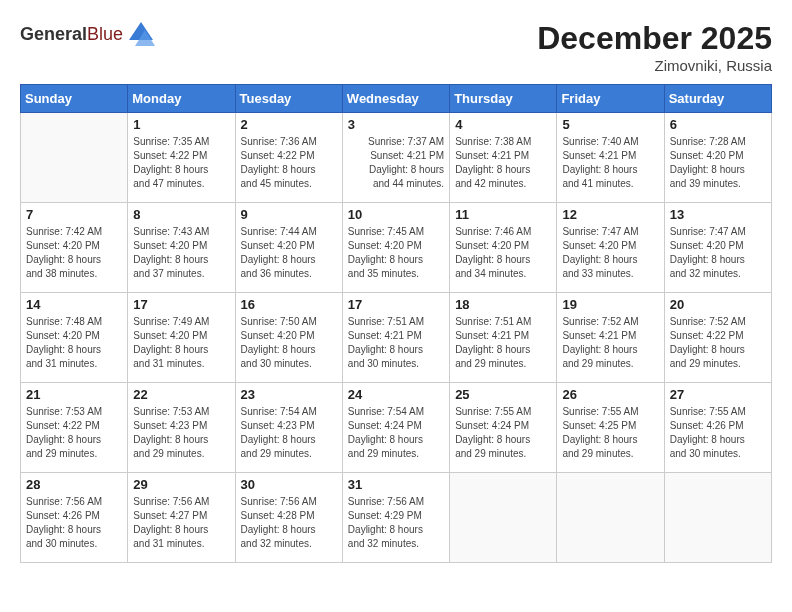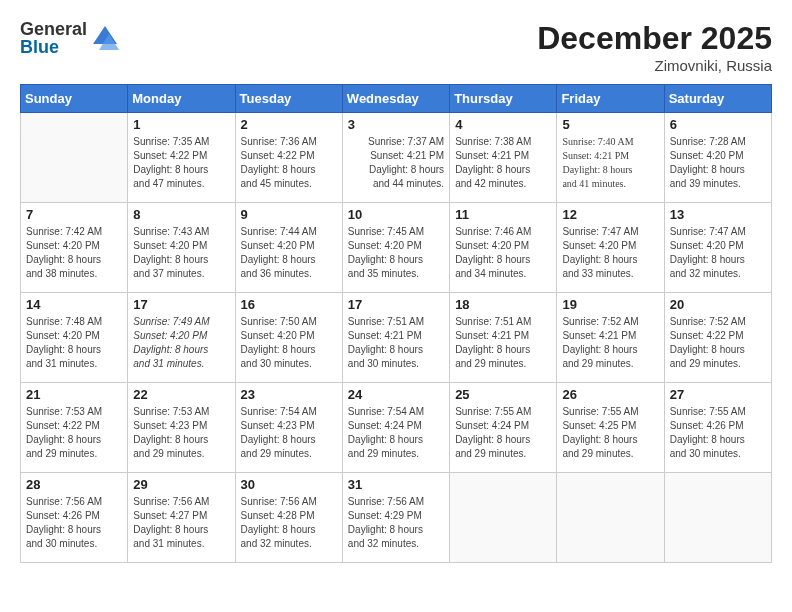--- a/index.html
+++ b/index.html
@@ -15,32 +15,32 @@
       justify-content: space-between;
       align-items: flex-start;
       margin-bottom: 10px;
     }
     .logo {
       display: flex;
       align-items: center;
     }
     .logo-text {
       display: flex;
-      flex-direction: column;
+      flex-direction: row;
       line-height: 1;
     }
     .logo-general {
       font-size: 18px;
       font-weight: bold;
       color: #333;
     }
     .logo-blue {
       font-size: 18px;
-      font-weight: bold;
-      color: #0369a1;
+      font-weight: normal;
+      color: #7f1d1d;
     }
     .logo-icon {
       width: 28px;
       height: 28px;
       margin-left: 4px;
     }
     .title-block {
       text-align: right;
     }
     .month-title {
@@ -154,21 +154,21 @@
         </td>
         <td>
           <div class="day-number">4</div>
           <div class="day-info" style="white-space: pre-line;">Sunrise: 7:38 AM
 Sunset: 4:21 PM
 Daylight: 8 hours
 and 42 minutes.</div>
         </td>
         <td>
           <div class="day-number">5</div>
-          <div class="day-info" style="white-space: pre-line; font-family: Liberation Serif, serif;">Sunrise: 7:40 AM
+          <div class="day-info" style="white-space: pre-line;">Sunrise: 7:40 AM
 Sunset: 4:21 PM
 Daylight: 8 hours
 and 41 minutes.</div>
         </td>
         <td>
           <div class="day-number">6</div>
           <div class="day-info" style="white-space: pre-line;">Sunrise: 7:28 AM
 Sunset: 4:20 PM
 Daylight: 8 hours
 and 39 minutes.</div>
@@ -228,21 +228,21 @@
       <tr class="row-shaded">
         <td>
           <div class="day-number">14</div>
           <div class="day-info" style="white-space: pre-line;">Sunrise: 7:48 AM
 Sunset: 4:20 PM
 Daylight: 8 hours
 and 31 minutes.</div>
         </td>
         <td>
           <div class="day-number">17</div>
-          <div class="day-info" style="white-space: pre-line; font-style: italic;">Sunrise: 7:49 AM
+          <div class="day-info" style="white-space: pre-line;">Sunrise: 7:49 AM
 Sunset: 4:20 PM
 Daylight: 8 hours
 and 31 minutes.</div>
         </td>
         <td>
           <div class="day-number">16</div>
           <div class="day-info" style="white-space: pre-line;">Sunrise: 7:50 AM
 Sunset: 4:20 PM
 Daylight: 8 hours
 and 30 minutes.</div>

